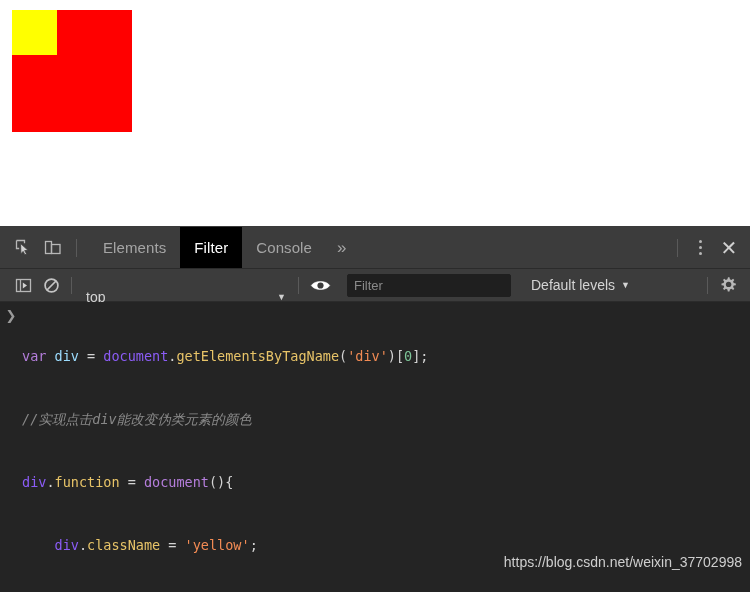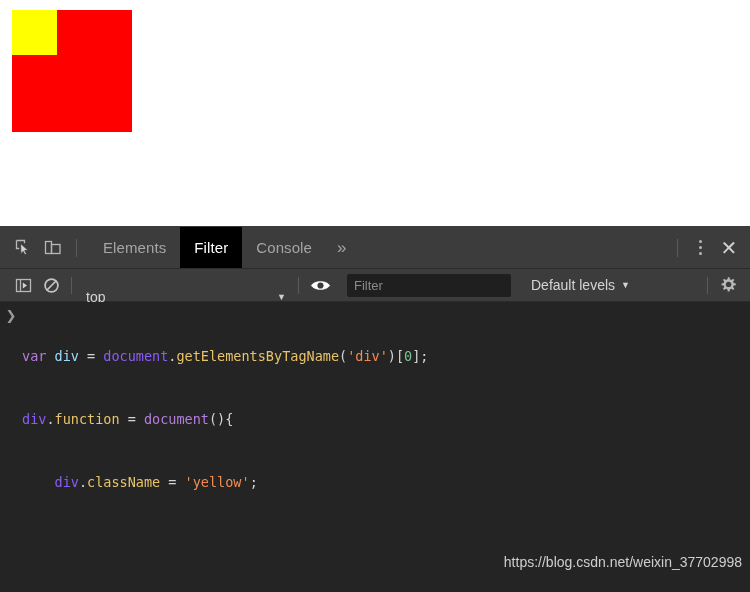--- a/index.html
+++ b/index.html
@@ -420,20 +420,21 @@
         </div>
       </div>
     </div>
 
     <div class="console-body">
 
       <div class="msg msg-input">
         <div class="gutter input-arrow">❯</div>
         <div class="code">
           <div><span class="kw">var </span><span class="var">div</span><span class="punc"> = </span><span class="plain">document</span><span class="punc">.</span><span class="prop">getElementsByTagName</span><span class="punc">(</span><span class="str">'div'</span><span class="punc">)[</span><span class="num">0</span><span class="punc">];</span></div>
+          <div><span class="comment">//实现点击div能改变伪类元素的颜色</span></div>
           <div><span class="plain">div</span><span class="punc">.</span><span class="prop">function</span><span class="punc"> = </span><span class="kw">document</span><span class="punc">(){</span></div>
           <div><span class="plain">    div</span><span class="punc">.</span><span class="prop">className</span><span class="punc"> = </span><span class="str">'yellow'</span><span class="punc">;</span></div>
           
           
         </div>
       </div>
 
     </div>
   </div>
 

